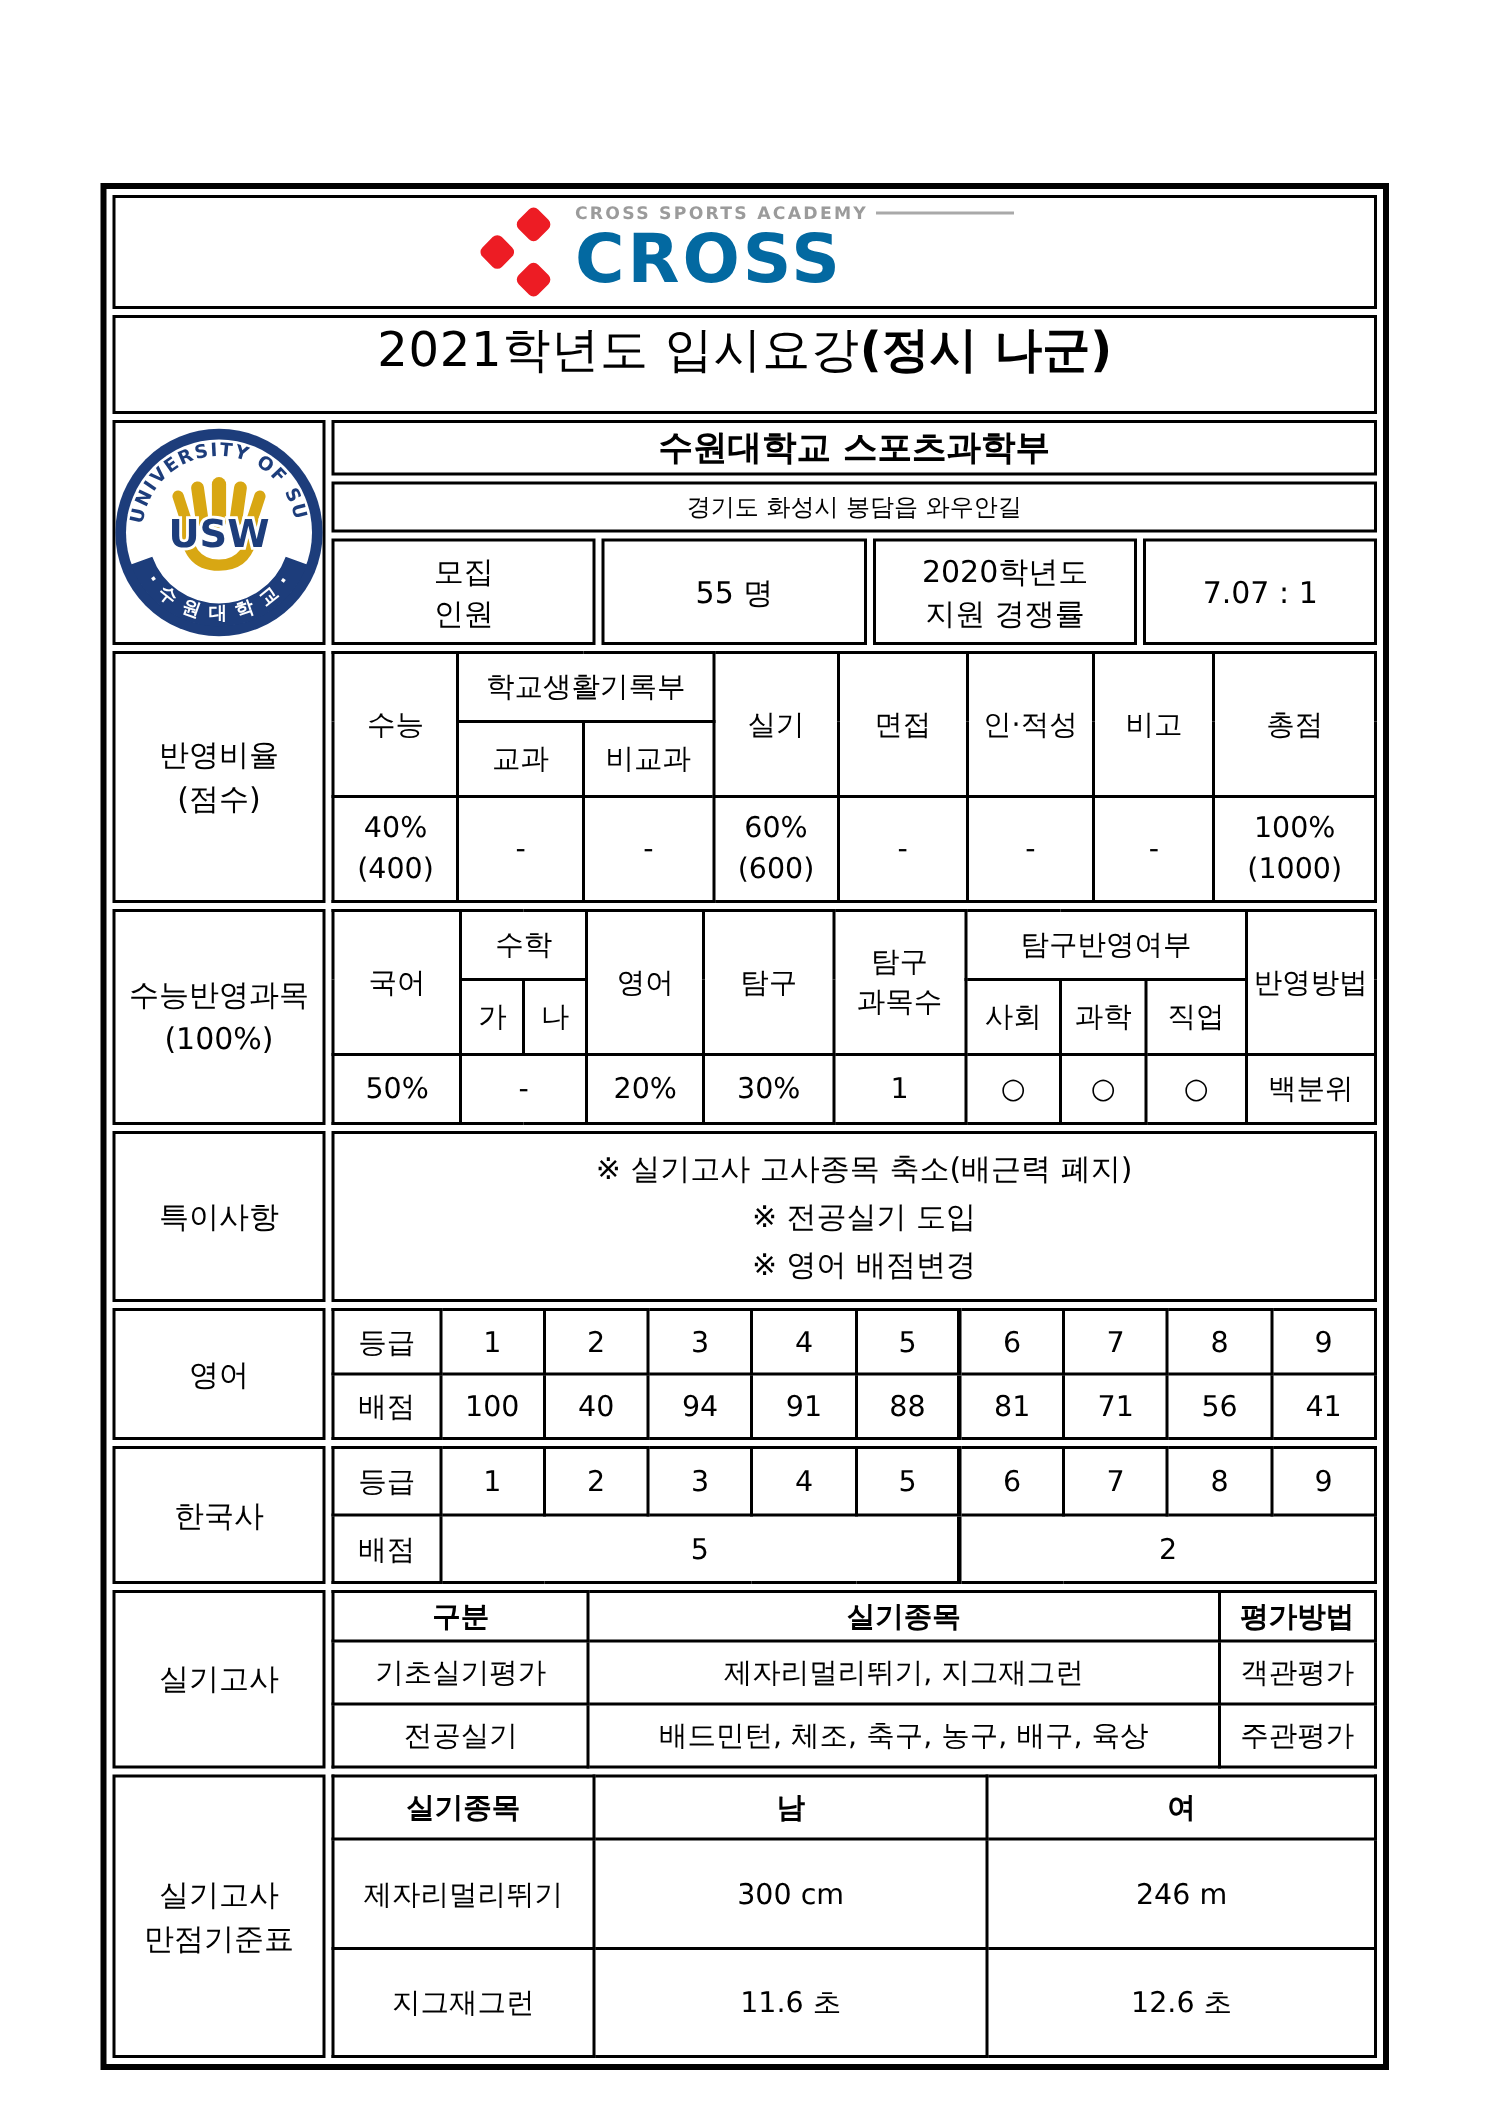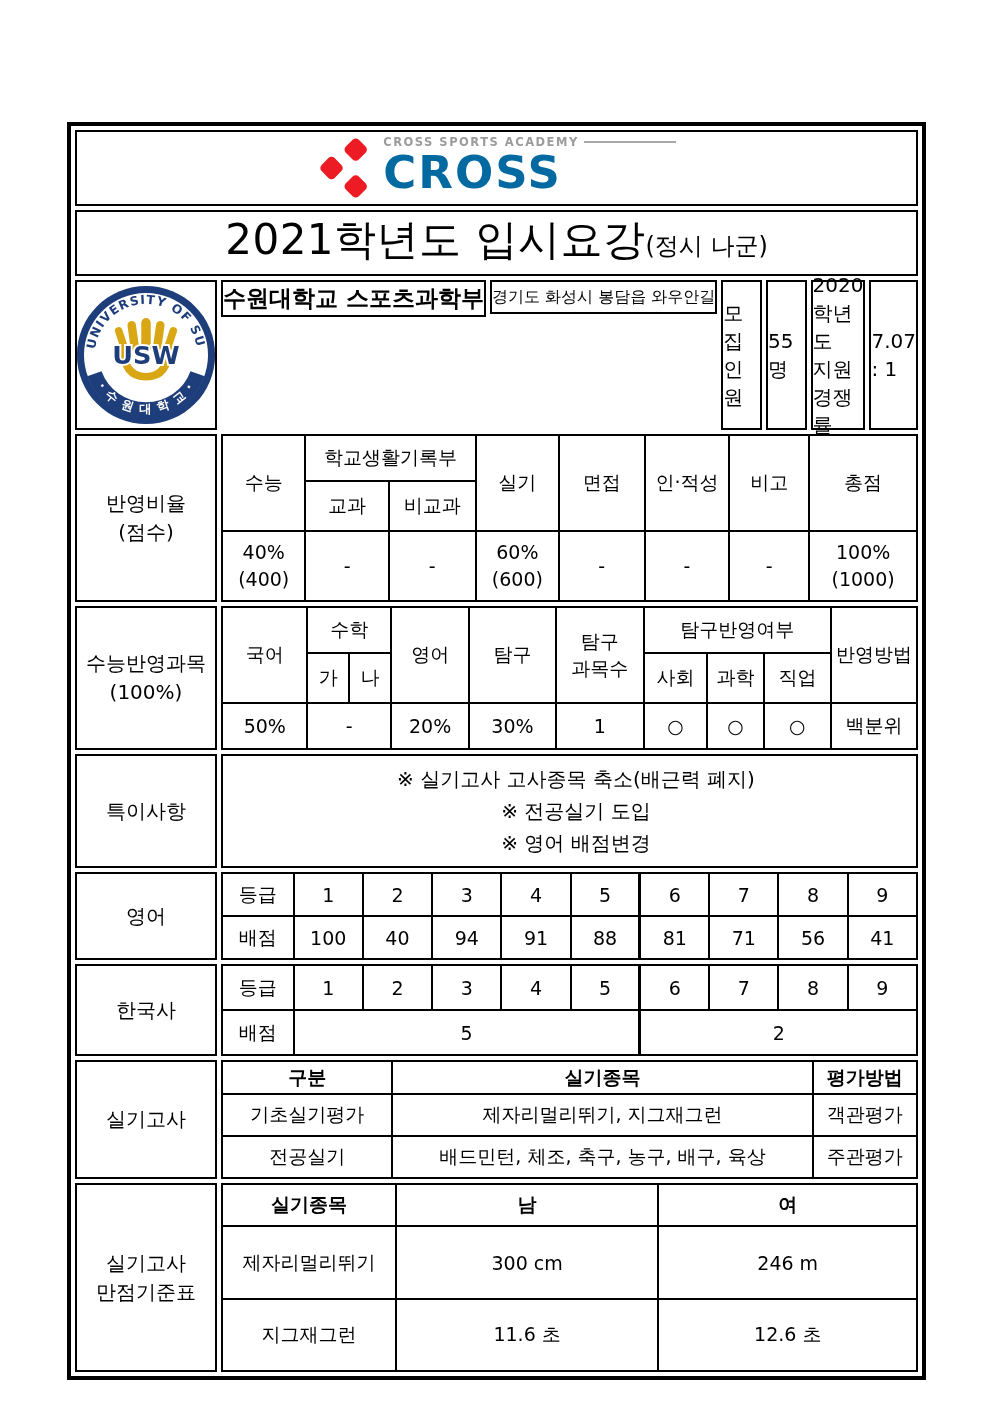--- a/index.html
+++ b/index.html
@@ -29,31 +29,31 @@
   .cross-logo { display: flex; gap: 6px; }
   .cross-right { display: flex; flex-direction: column; align-items: flex-start; }
   .cross-small { display: flex; align-items: center; font-size: 11.5px; font-weight: bold;
                  letter-spacing: 1.5px; color: #9b9b9b; }
   .cross-rule { display: inline-block; width: 92px; border-top: 2px solid #a9a9a9; margin-left: 5px; }
   .cross-big { font-size: 45px; font-weight: 800; letter-spacing: 2px; color: #0369a1;
                line-height: 1; margin-top: 1px; }
 
   
   .sec-title { height: 66px; align-items: baseline; }
-  .title-main { font-size: 42px; letter-spacing: 0.5px; }
-  .title-sub  { font-size: 24px; font-weight: normal; }
+  .title-main { font-size: 32px; letter-spacing: 0.5px; }
+  .title-sub  { font-size: 32px; font-weight: bold; }
 
   
   .sec-univ { height: 150px; }
   .label-box { width: 142px; flex: none; border: 2px solid #000;
                display: flex; flex-direction: column; align-items: center; justify-content: center;
                font-size: 20px; line-height: 1.45; text-align: center; }
   .seal-box { padding: 1px; }
   .content { flex: 1; min-width: 0; }
-  .ucol { display: flex; flex-direction: row; gap: 4px; }
+  .ucol { display: flex; flex-direction: column; gap: 4px; }
   .u-name { height: 37px; font-size: 23px; font-weight: bold; }
   .u-addr { height: 34px; font-size: 16px; }
   .u-recruit { flex: 1; display: flex; gap: 4px; }
   .rc { flex: 1; display: flex; flex-direction: column; align-items: center; justify-content: center;
         font-size: 20px; line-height: 1.4; }
   .rc-last { flex: 0.88; }
 
   
   table { border-collapse: collapse; width: 100%; table-layout: fixed; }
   td { border: 2px solid #000; text-align: center; vertical-align: middle;

